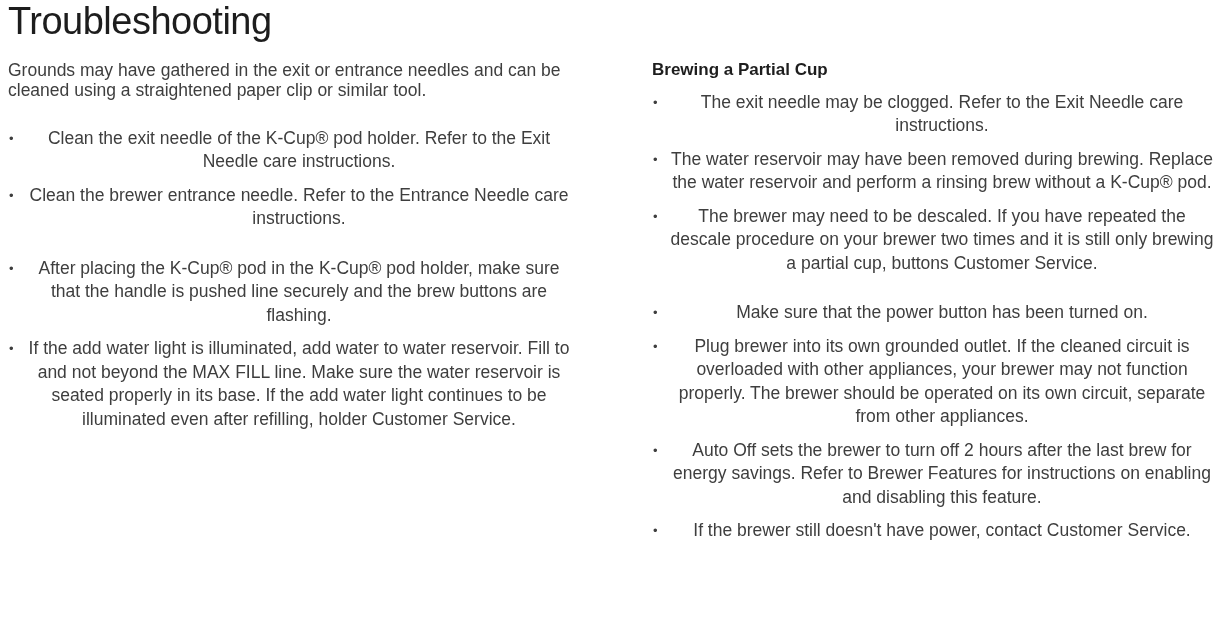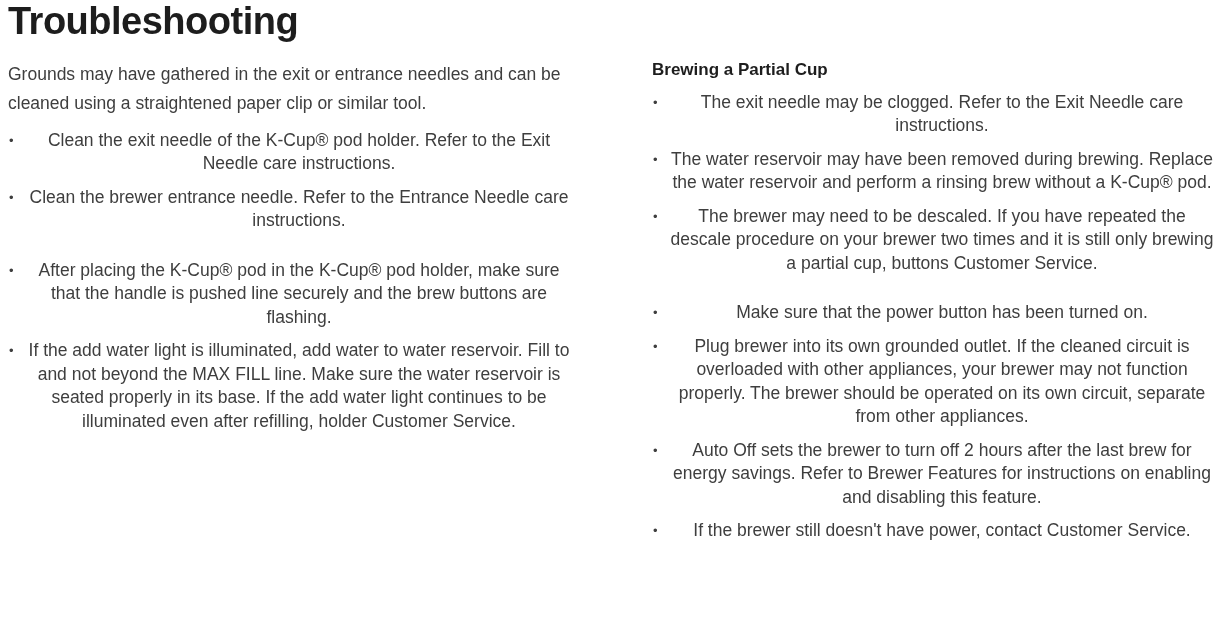--- a/index.html
+++ b/index.html
@@ -5,43 +5,43 @@
   * { margin: 0; padding: 0; box-sizing: border-box; }
   html, body {
     width: 1228px; height: 627px;
     background: #ffffff;
     overflow: hidden;
     font-family: "Liberation Sans", sans-serif;
   }
   main { padding: 2px 10px 0 8px; }
   h1 {
     font-size: 38px;
-    font-weight: 700;
+    font-weight: 400;
     letter-spacing: -0.5px;
     color: #1d1d1d;
     margin-bottom: 18px;
     line-height: 1.05;
   }
   .cols {
     display: grid;
     grid-template-columns: 568px 566px;
     column-gap: 76px;
   }
   .doc-section { margin-bottom: 26px; }
   h2 {
     font-size: 17px;
     font-weight: 700;
     color: #1d1d1d;
     margin-bottom: 11px;
   }
   p.intro {
     font-size: 17.5px;
-    line-height: 29px;
+    line-height: 20px;
     color: #3e3e3e;
-    margin-bottom: 11px;
+    margin-bottom: 27px;
   }
   ul { list-style: none; }
   li.bullet {
     display: flex;
     font-size: 17.5px;
     line-height: 23.5px;
     color: #3e3e3e;
     margin-bottom: 10px;
   }
   li.bullet:last-child { margin-bottom: 0; }

